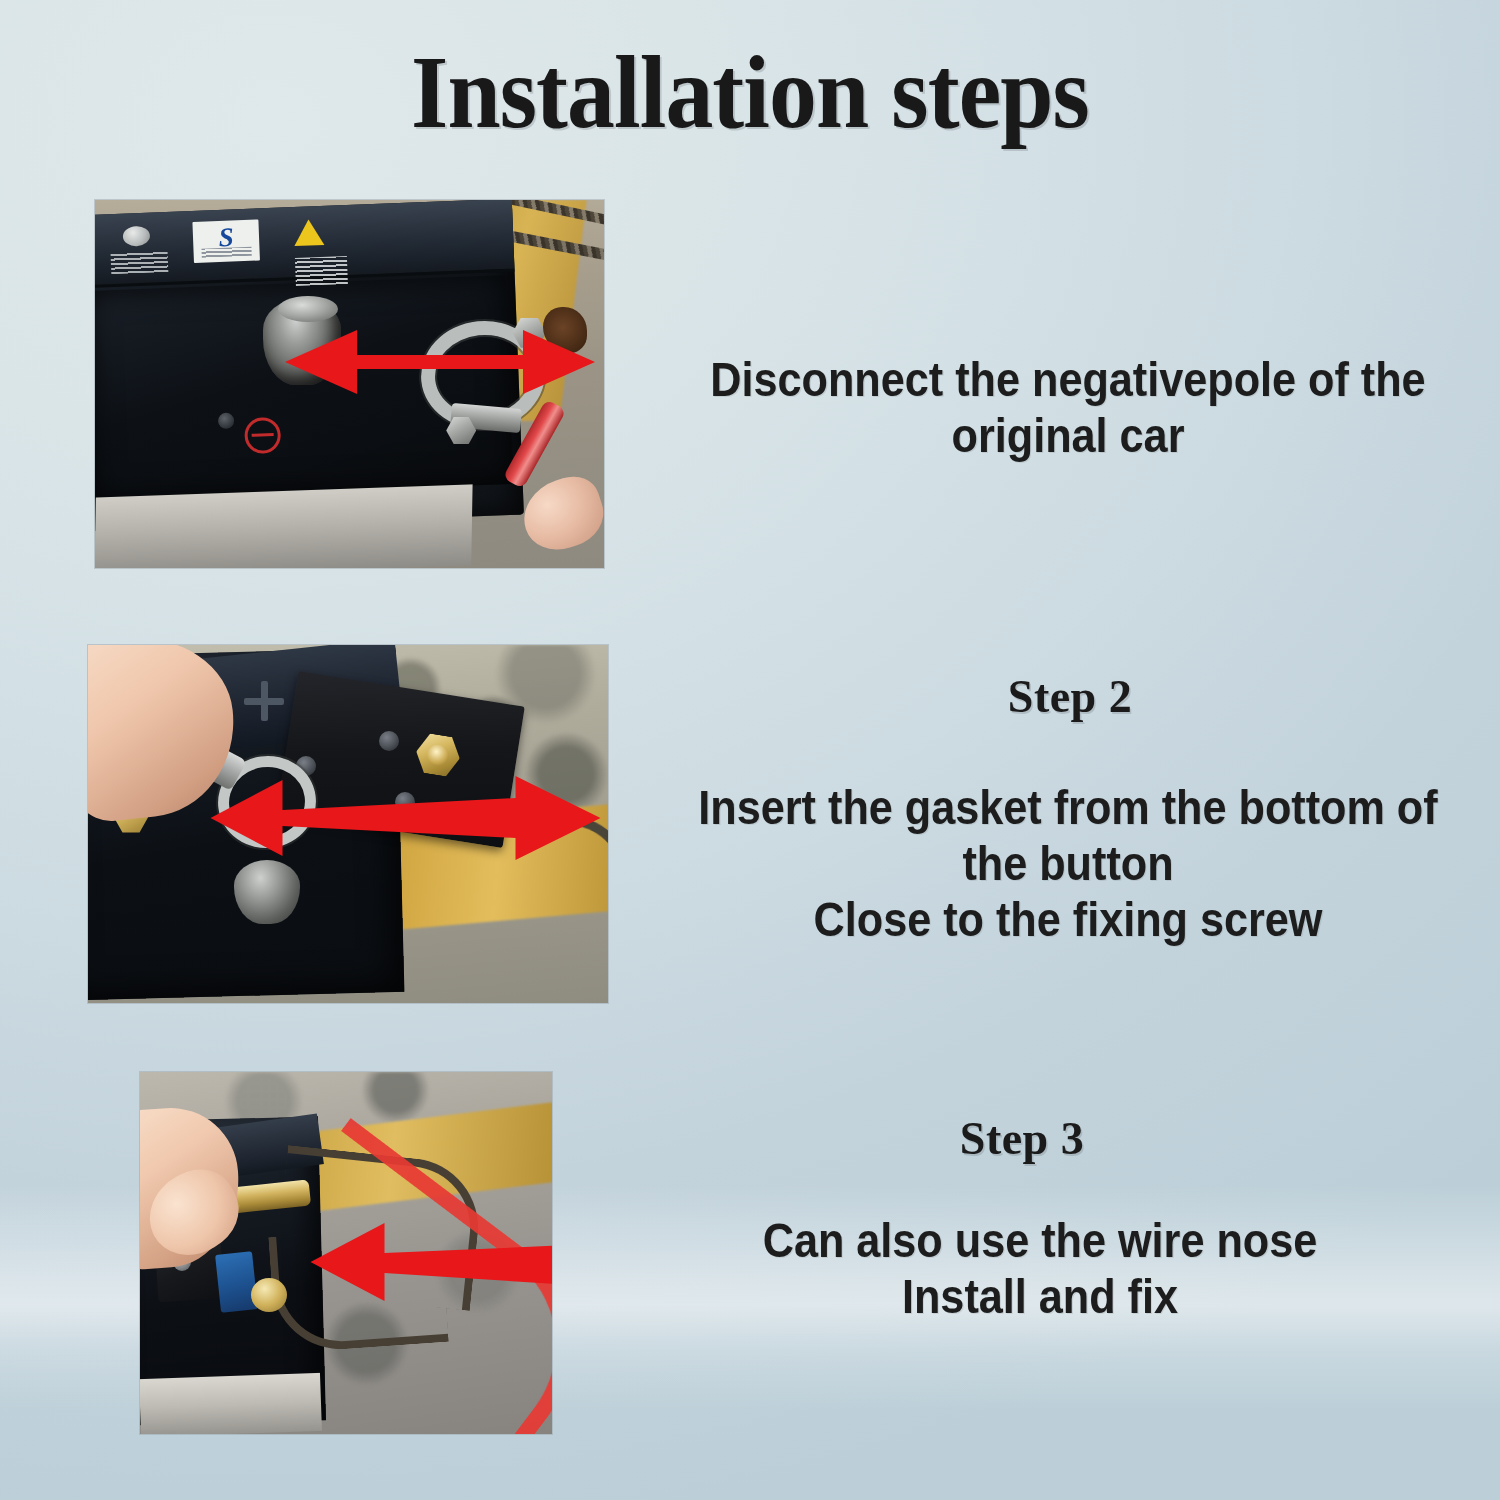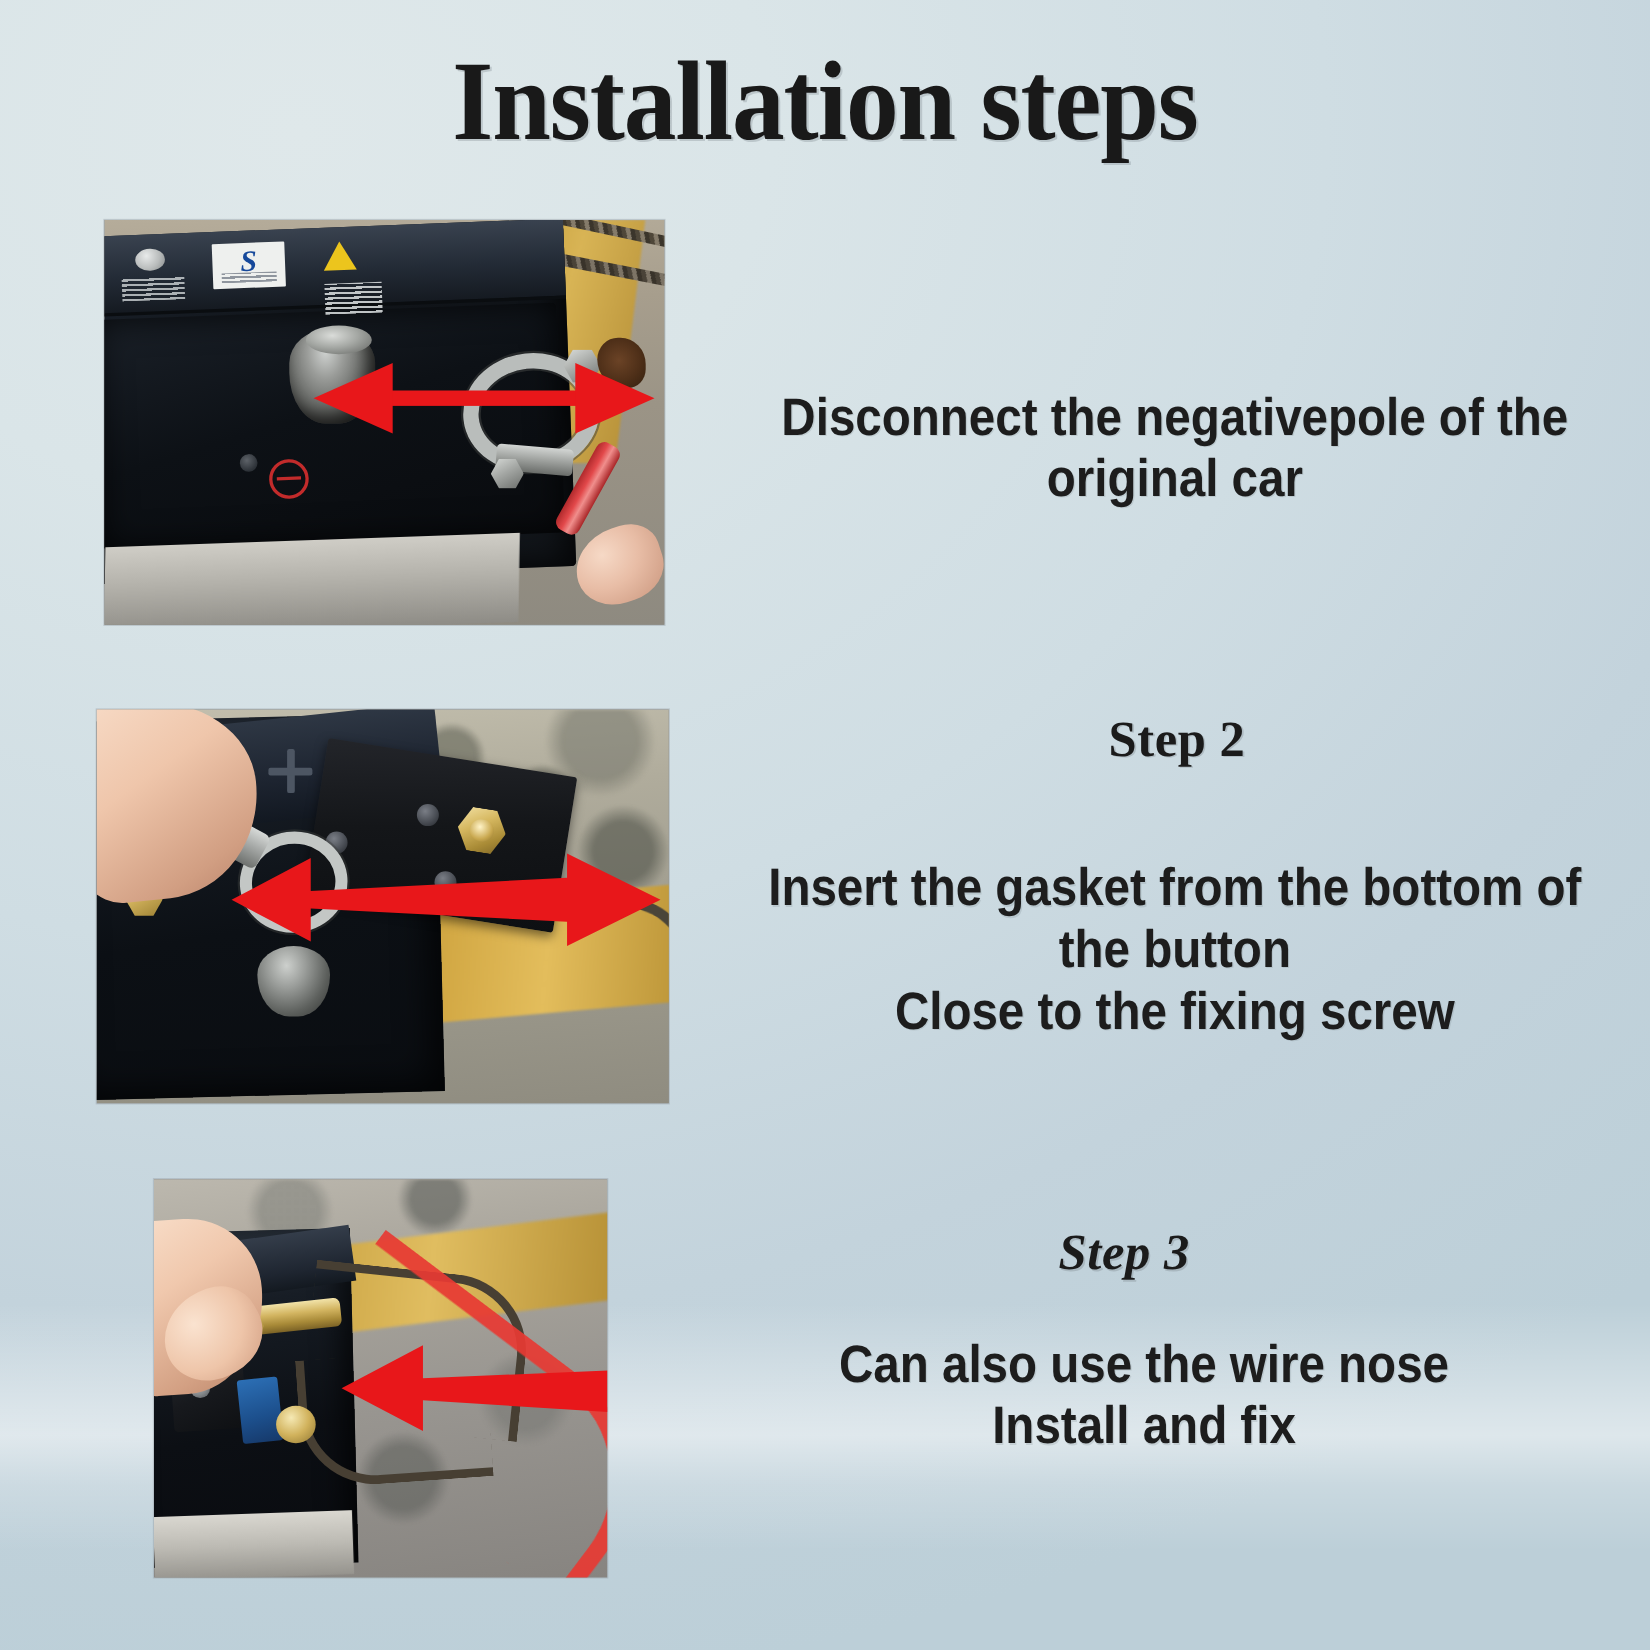--- a/index.html
+++ b/index.html
@@ -76,24 +76,24 @@
     color: #1d1d1d;
     text-align: center;
     transform: scaleX(0.90);
     text-shadow: 1.2px 1.2px 0 rgba(120,130,136,0.22);
   }
 
   
   #step1-heading { left: 790px; top: 222px; width: 560px; }
   #step1-body    { left: 618px; top: 352px; width: 900px; }
   
-  #step2-heading { left: 790px; top: 645px; width: 560px; }
+  #step2-heading { left: 790px; top: 670px; width: 560px; }
   #step2-body    { left: 618px; top: 780px; width: 900px; }
   
-  #step3-heading { left: 742px; top: 1112px; width: 560px; font-style: italic; }
+  #step3-heading { left: 742px; top: 1112px; width: 560px; }
   #step3-body    { left: 690px; top: 1213px; width: 700px; }
 
   
   .photo {
     position: absolute;
     overflow: hidden;
     background: #8a8a86;
     box-shadow: 0 0 0 1px rgba(150,160,166,0.45);
   }
   #photo1 { left: 95px;  top: 200px;  width: 509px; height: 368px; }

